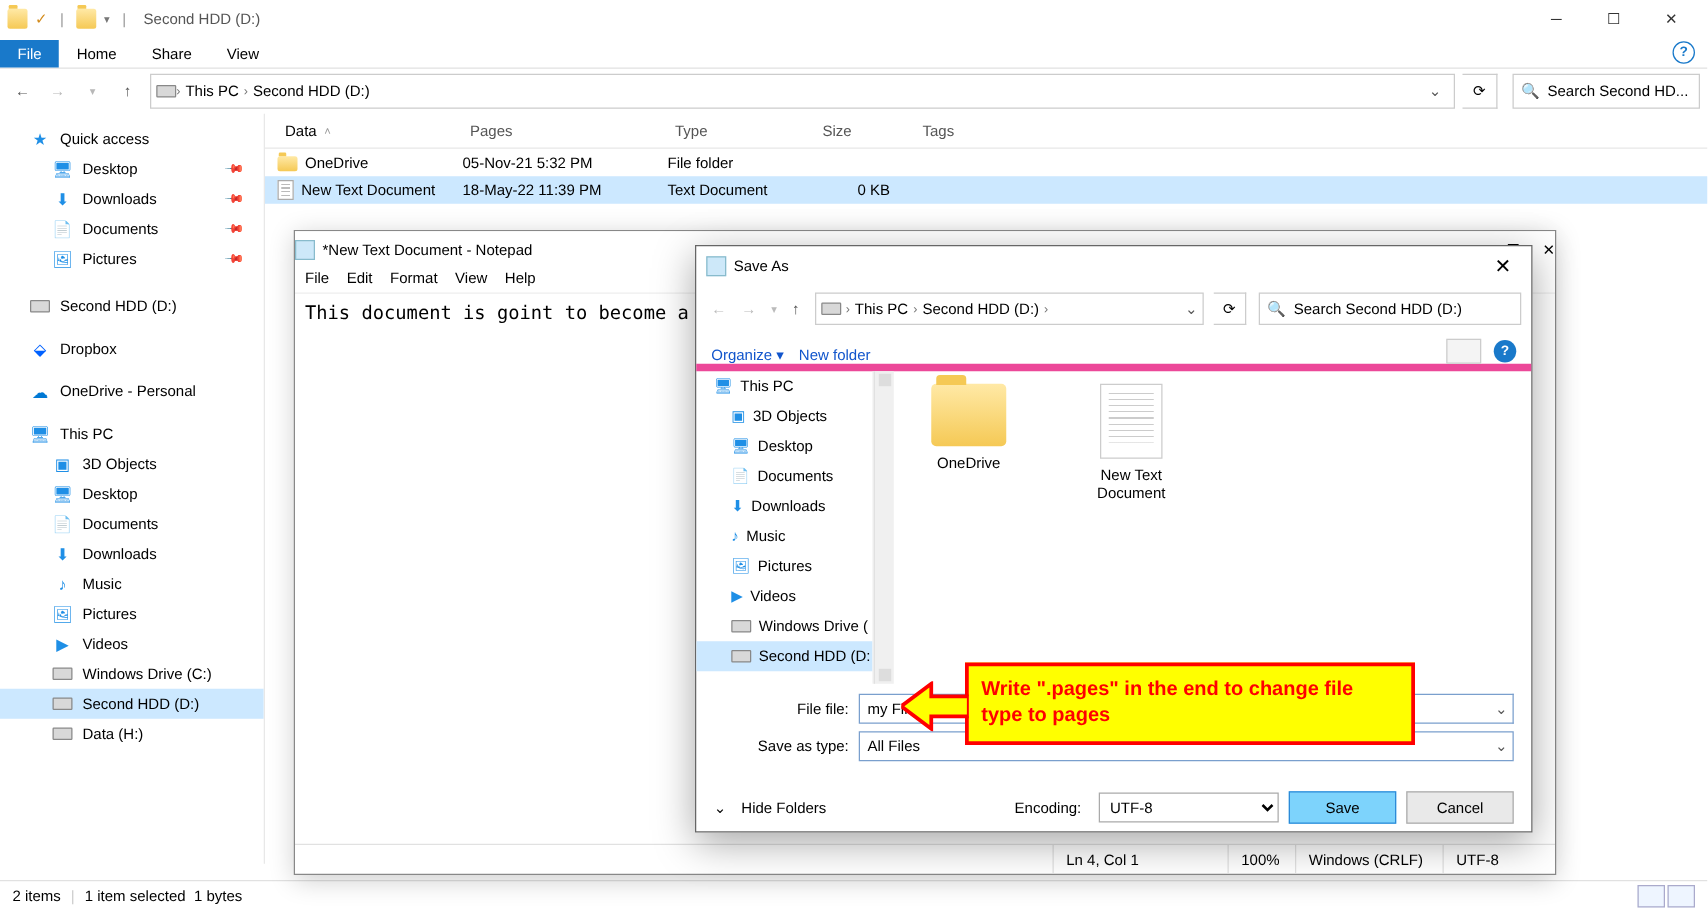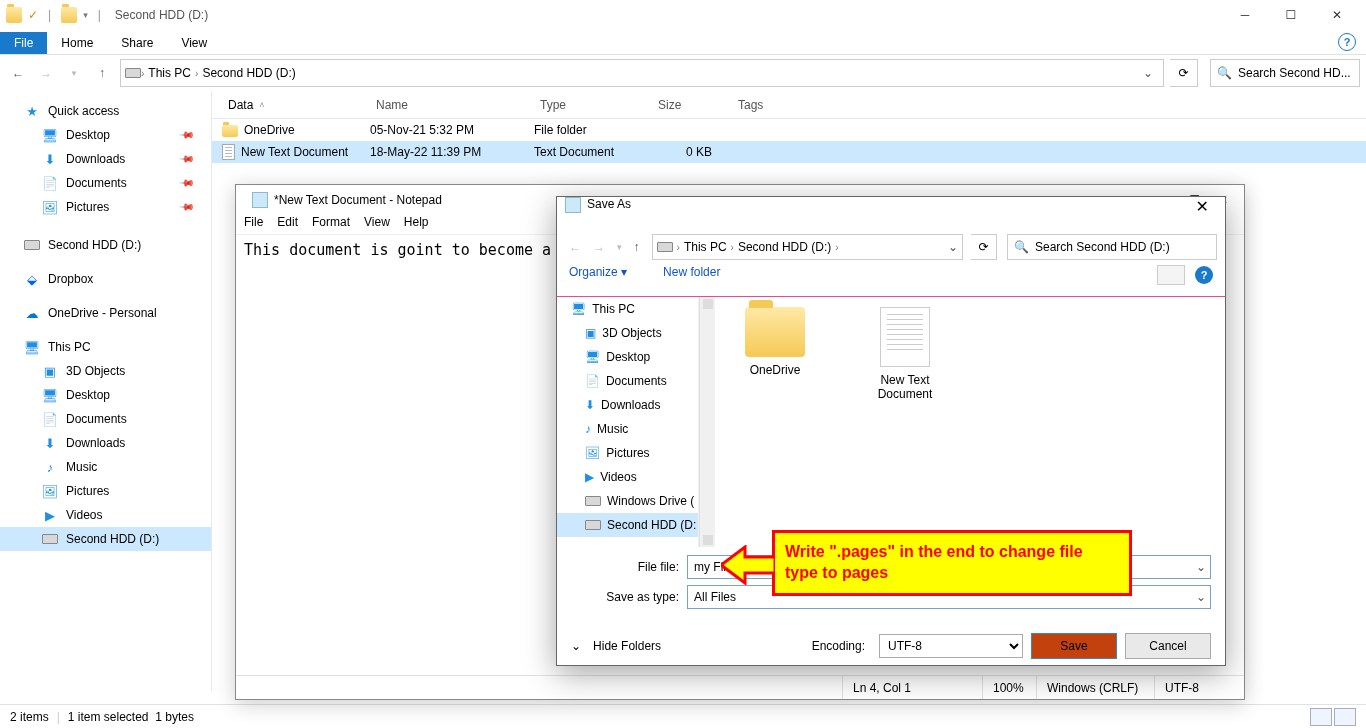--- a/index.html
+++ b/index.html
@@ -43,41 +43,41 @@
 .row .c-name{width:148px;display:flex;align-items:center;gap:6px}
 .row .c-date{width:164px}.row .c-type{width:118px}.row .c-size{width:80px;text-align:right;padding-right:20px}
 .status-bar{position:absolute;bottom:0;left:0;right:0;height:24px;border-top:1px solid #e1e1e1;display:flex;align-items:center;padding:0 10px;font-size:12px;color:#444}
 .status-bar .sep2{margin:0 8px;color:#ccc}
 .status-bar .view-btns{margin-left:auto;display:flex;gap:2px}
 .status-bar .view-btns div{width:22px;height:18px;border:1px solid #aac;background:#eef5ff}
 .help-q{position:absolute;right:10px;top:33px;width:18px;height:18px;border:1px solid #1979ca;border-radius:50%;color:#1979ca;display:flex;align-items:center;justify-content:center;font-weight:bold;font-size:11px}
 
 
 .notepad{position:absolute;left:235px;top:184px;width:1010px;height:516px;background:#fff;border:1px solid #888;box-shadow:0 4px 20px rgba(0,0,0,.2)}
-.np-title{height:30px;background:#fff;display:flex;align-items:center;padding:0 16px;color:#777}
+.np-title{height:30px;background:#fff;display:flex;align-items:center;padding:0 0;color:#777}
 .np-title .ico{width:16px;height:16px;background:#cde8f9;border:1px solid #8bc;margin-right:6px}
 .np-title .wc{margin-left:auto;display:flex;gap:18px;color:#888}
 .np-menu{height:20px;display:flex;gap:14px;padding:0 8px;border-bottom:1px solid #eee}
 .np-body{padding:6px 8px;font-family:Consolas,monospace;font-size:15px;height:430px}
 .np-status{position:absolute;bottom:0;left:0;right:0;height:24px;border-top:1px solid #e1e1e1;display:flex;align-items:center}
 .np-status .cell{border-left:1px solid #e1e1e1;padding:0 10px;height:100%;display:flex;align-items:center}
 .np-status .sp{flex:1}
 
 
 .dialog{position:absolute;left:556px;top:196px;width:670px;height:470px;background:#fff;border:1px solid #666;box-shadow:0 8px 30px rgba(0,0,0,.35)}
-.dlg-title{height:32px;display:flex;align-items:flex-start;padding:0 8px}
+.dlg-title{height:32px;display:flex;align-items:center;padding:0 8px}
 .dlg-title .ico{width:16px;height:16px;background:#cde8f9;border:1px solid #8bc;margin-right:6px}
 .dlg-title .x{margin-left:auto;font-size:16px;padding:0 8px}
 .dlg-nav{height:36px;display:flex;align-items:center;padding:0 8px;gap:4px}
 .dlg-nav .arrow{color:#bbb;padding:0 4px}
 .dlg-nav .up{color:#555}
 .dlg-nav .addr{flex:1;height:26px;border:1px solid #ccc;display:flex;align-items:center;padding:0 4px;margin:0 4px}
 .dlg-nav .refresh{width:26px;height:26px}
 .dlg-nav .search{width:210px;height:26px;border:1px solid #ccc;display:flex;align-items:center;padding:0 6px;color:#777;margin-left:6px}
-.dlg-toolbar{height:32px;display:flex;align-items:flex-start;padding:0 12px;gap:36px;border-bottom:1px solid #ec4899}
+.dlg-toolbar{height:32px;display:flex;align-items:flex-end;padding:0 12px;gap:12px;border-bottom:6px solid #ec4899}
 .dlg-toolbar span{color:#15c}
 .dlg-toolbar .right{margin-left:auto;display:flex;align-items:center;gap:10px}
 .dlg-toolbar .view{width:28px;height:20px;border:1px solid #ccc;background:#f4f4f4}
 .dlg-toolbar .help{width:18px;height:18px;border-radius:50%;background:#1979ca;color:#fff;display:flex;align-items:center;justify-content:center;font-size:11px;font-weight:bold}
 .dlg-main{display:flex;height:250px}
 .dlg-tree{width:142px;border-right:1px solid #eee;overflow:hidden}
 .dlg-tree .ti{height:24px;display:flex;align-items:center;padding-left:14px;gap:6px}
 .dlg-tree .ti.indent{padding-left:28px}
 .dlg-tree .ti.sel{background:#cce8ff}
 .dlg-scroll{width:16px;background:#f0f0f0;border-left:1px solid #e1e1e1;position:relative}
@@ -94,21 +94,21 @@
 .dlg-fields label{width:116px;text-align:right;padding-right:8px}
 .dlg-fields .inp{flex:1;height:24px;border:1px solid #7a9fcd;padding:0 6px;display:flex;align-items:center;position:relative}
 .dlg-fields .inp .drop{position:absolute;right:4px;color:#555}
 .dlg-fields .val{background:#fff}
 .dlg-bottom{display:flex;align-items:center;padding:10px 14px;gap:8px}
 .dlg-bottom .chev{margin-right:4px}
 .dlg-bottom .sp{flex:1}
 .dlg-bottom label{margin-right:6px}
 .dlg-bottom select{width:144px;height:24px;border:1px solid #aaa;padding:0 4px;background:#fff}
 .dlg-bottom button{width:86px;height:26px;border:1px solid #aaa;background:#e9e9e9}
-.dlg-bottom button.save{background:#c2410c;border-color:#2d8ad8}
+.dlg-bottom button.save{background:#7dd3fc;border-color:#2d8ad8}
 
 
 .callout{position:absolute;left:772px;top:530px;width:360px;height:66px;background:#ffff00;border:3px solid red;display:flex;align-items:center}
 .callout .arrow{position:absolute;left:-54px;top:12px;width:54px;height:40px}
 .callout .arrow svg{width:54px;height:40px}
 .callout .txt{padding:0 10px;color:red;font-weight:bold;font-size:16px;line-height:1.3}
 .ico-blue{color:#1f8fe6}
 .ico-drive{width:16px;height:10px;background:#d8d8d8;border:1px solid #888;border-radius:1px}
 .small-folder{width:16px;height:12px;background:linear-gradient(#ffe9a6,#f5c955);border-radius:2px;position:relative;top:1px}
 .small-folder:before{content:"";position:absolute;top:-3px;left:1px;width:6px;height:3px;background:#f5c955;border-radius:1px 1px 0 0}
@@ -232,34 +232,46 @@
         <span>Music</span>
       </div>
     <div class="nav-item indent">
         <span class="ico ico-blue">🖼</span>
         <span>Pictures</span>
       </div>
     <div class="nav-item indent">
         <span class="ico ico-blue">▶</span>
         <span>Videos</span>
       </div>
+    <div class="nav-item indent">
+        <span class="ico">
+          <span class="ico-drive"></span>
+        </span>
+        <span>Windows Drive (C:)</span>
+      </div>
     <div class="nav-item indent sel">
         <span class="ico">
           <span class="ico-drive"></span>
         </span>
         <span>Second HDD (D:)</span>
+      </div>
+    <div class="nav-item indent">
+        <span class="ico">
+          <span class="ico-drive"></span>
+        </span>
+        <span>Data (H:)</span>
       </div>
   </div>
   <div class="content">
     <div class="cols">
       <div class="col c-name">
           <span>Data</span>
           <span style="color:#999;font-size:9px">˄</span>
         </div>
-      <div class="col c-date">Name</div>
+      <div class="col c-date">Pages</div>
       <div class="col c-type">Type</div>
       <div class="col c-size">Size</div>
       <div class="col c-tags">Tags</div>
     </div>
     <div class="row">
       <div class="c-name">
           <span class="small-folder"></span>
           <span>OneDrive</span>
         </div>
       <div class="c-date">05-Nov-21 5:32 PM</div>

